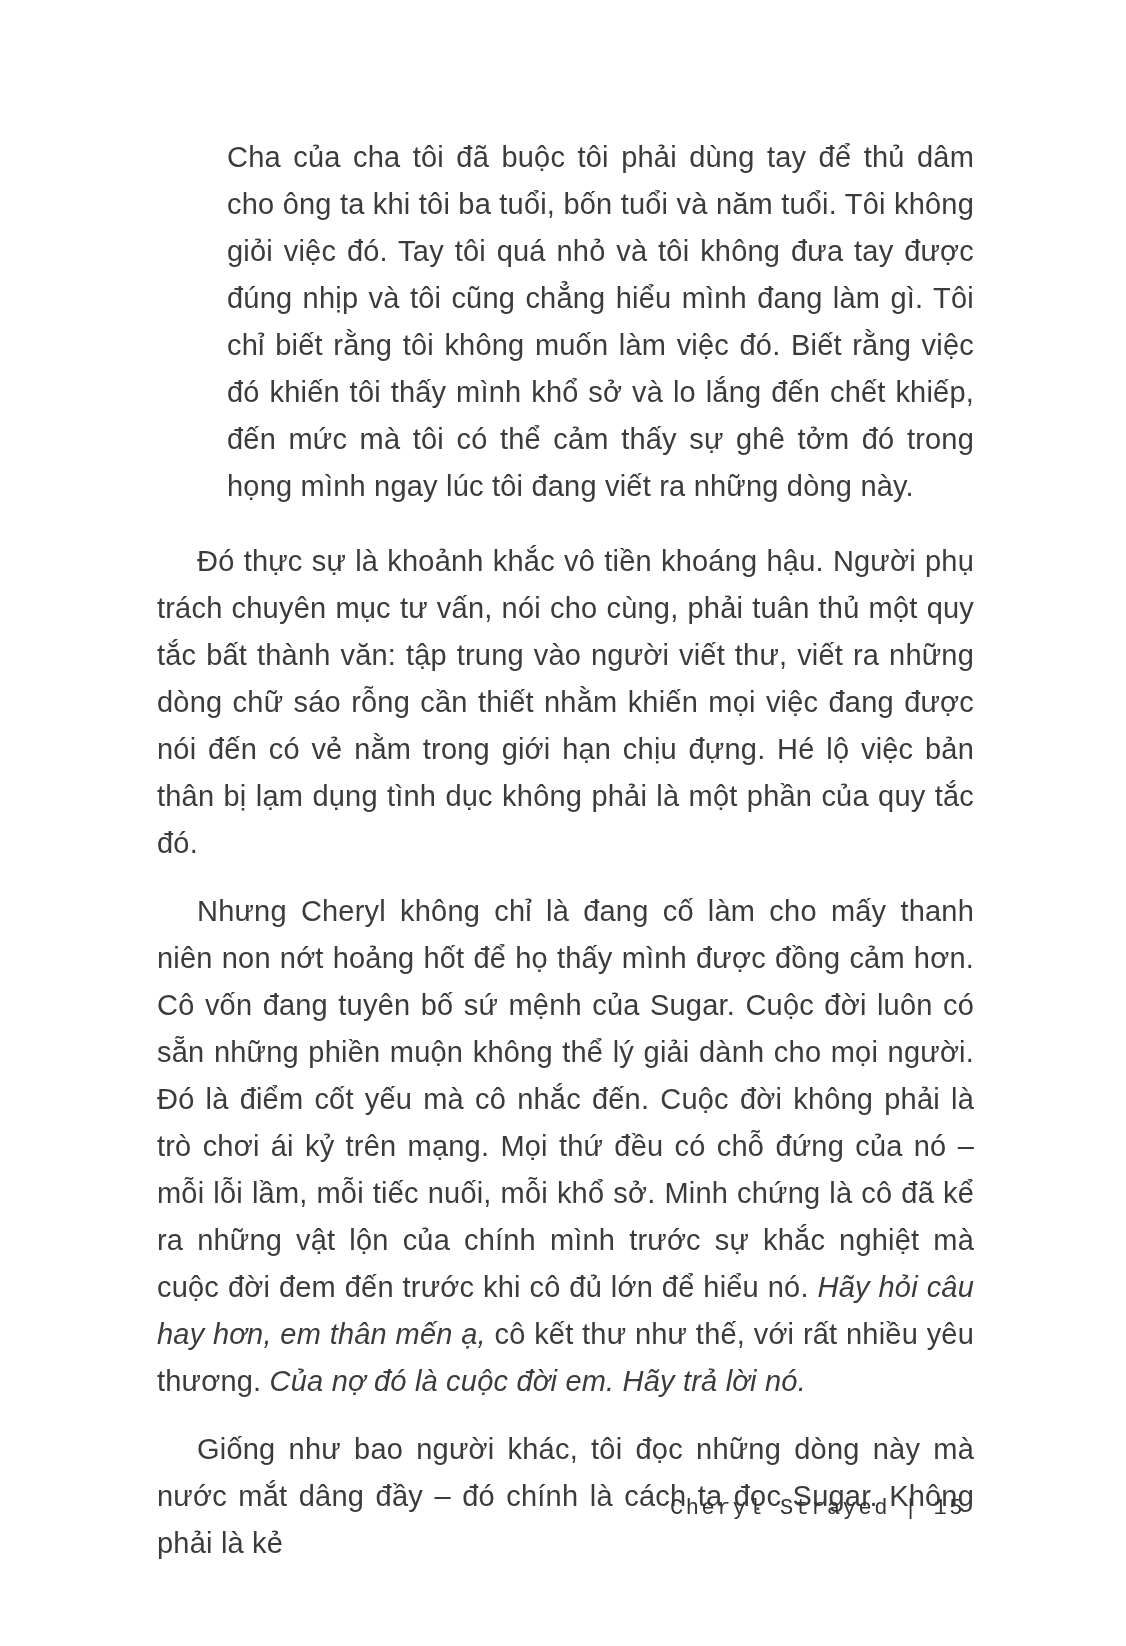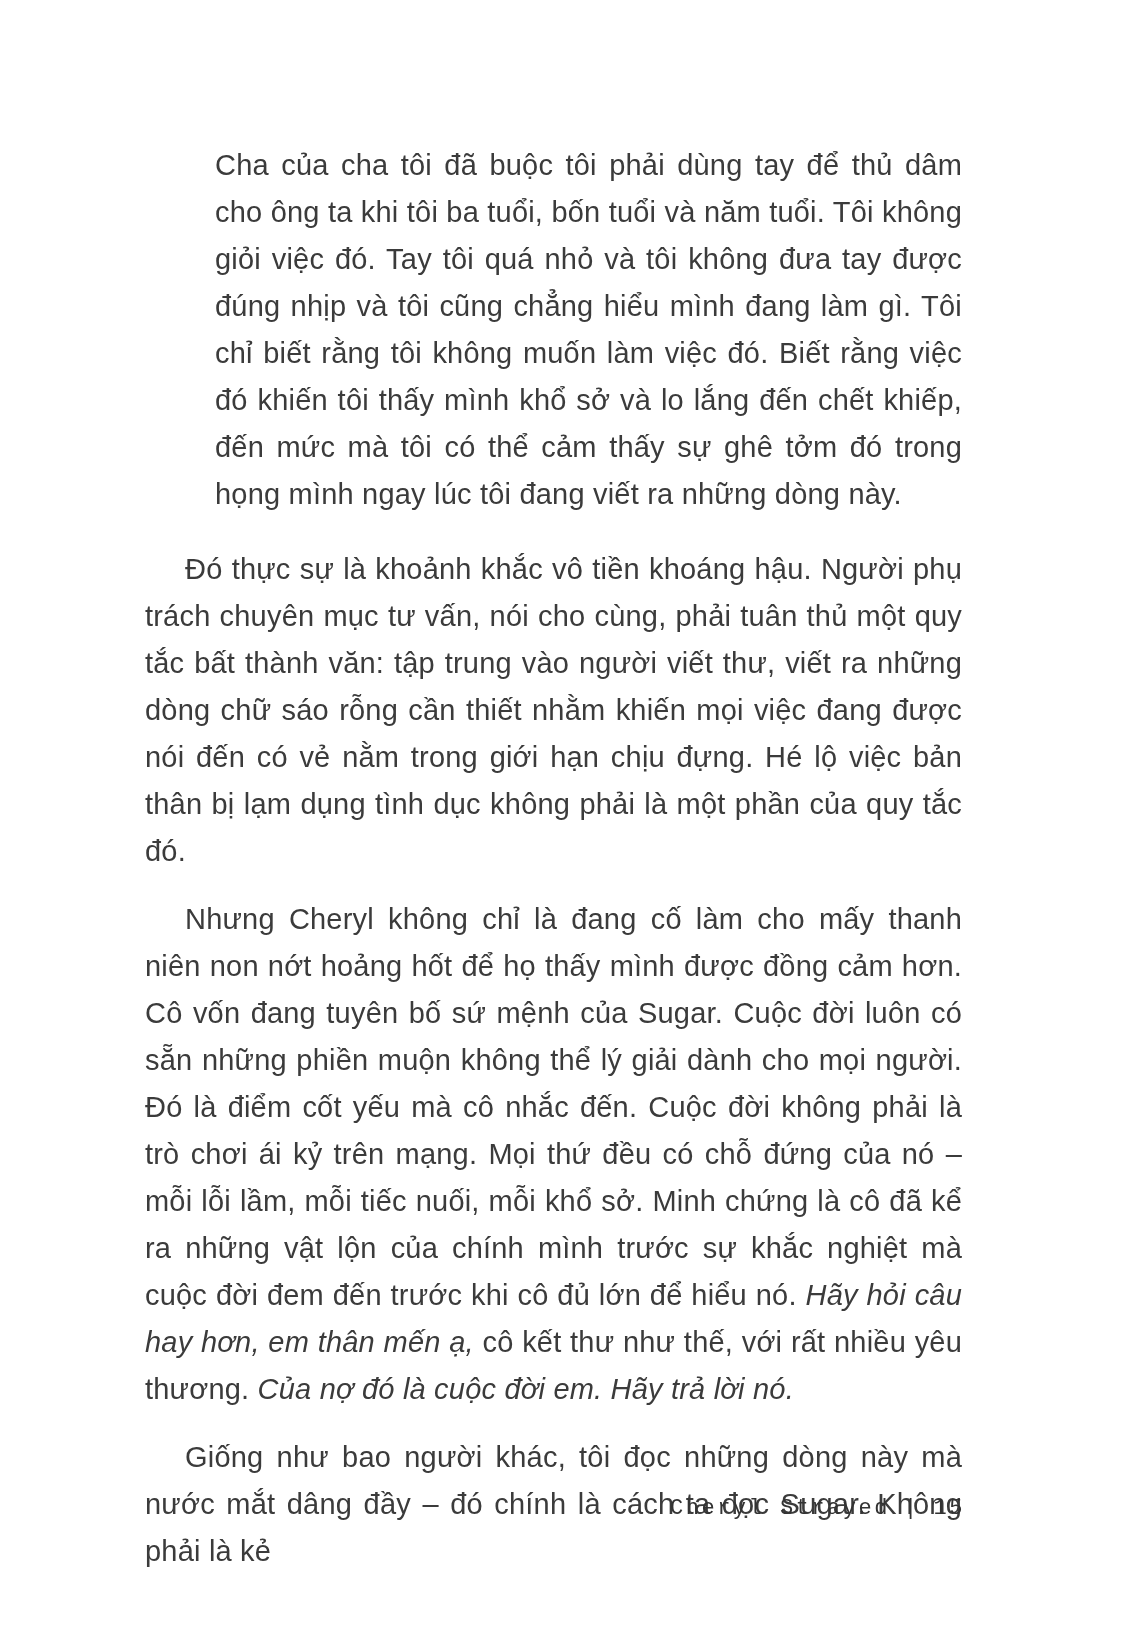--- a/index.html
+++ b/index.html
@@ -9,27 +9,26 @@
   body {
     width: 1126px;
     height: 1646px;
     background: #ffffff;
     position: relative;
     overflow: hidden;
     font-family: "Liberation Sans", "DejaVu Sans", sans-serif;
   }
   .page-content {
     position: absolute;
-    left: 145px;
+    left: 157px;
     top: 134px;
     width: 817px;
     font-size: 29px;
     line-height: 47px;
     letter-spacing: 0.2px;
-    margin-top: 8px;
   }
   .quote {
     margin: 0 0 28px 70px;
     text-align: justify;
     text-indent: 0;
   }
   .para {
     margin: 0 0 21px 0;
     text-align: justify;
     text-indent: 40px;

